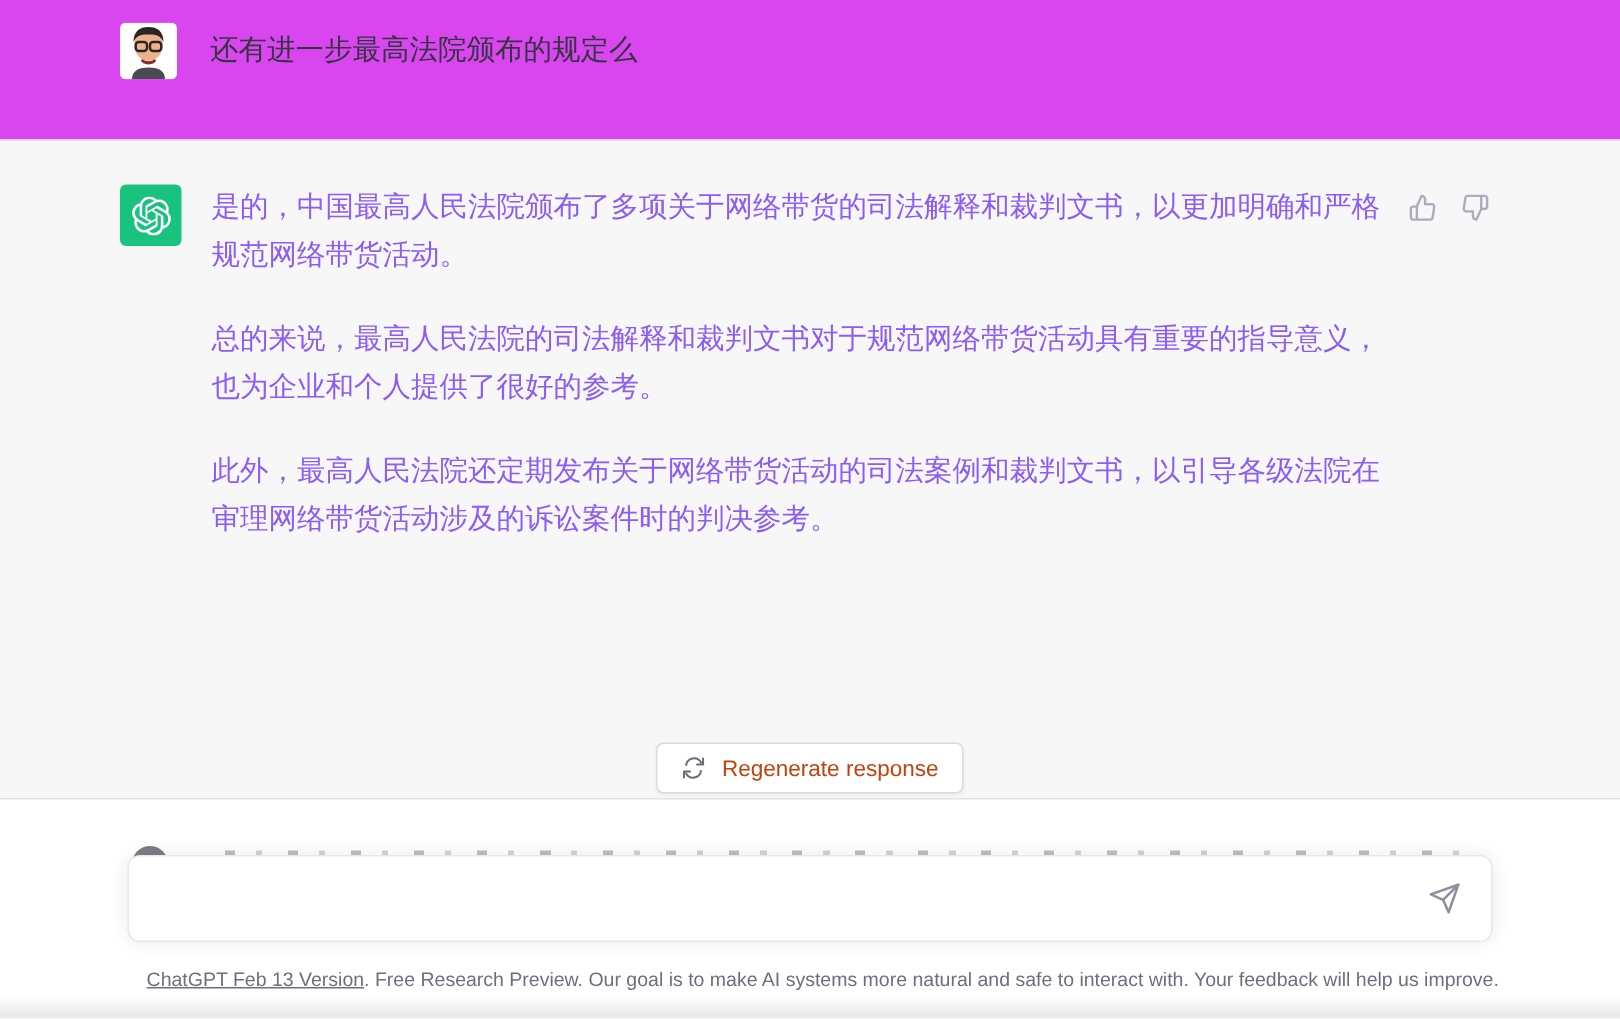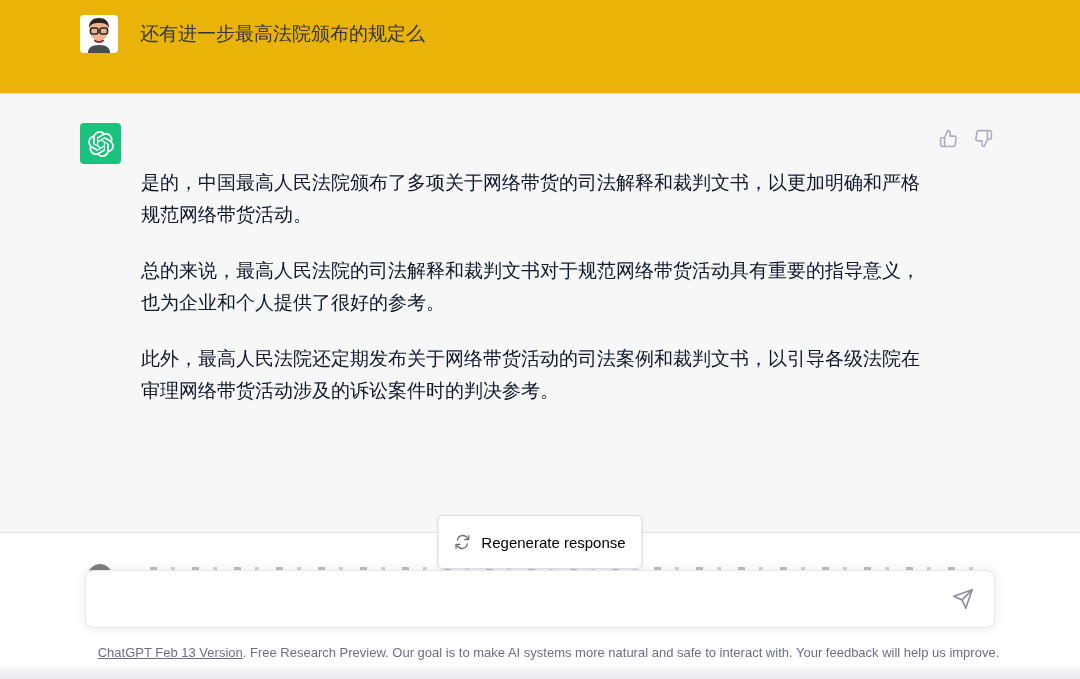--- a/index.html
+++ b/index.html
@@ -12,21 +12,21 @@
     height: 679px;
     background: #ffffff;
     overflow: hidden;
   }
 
   
   .user-row {
     position: absolute;
     top: 0; left: 0; right: 0;
     height: 93px;
-    background: #eab308;
+    background: #d946ef;
     display: flex;
     align-items: flex-start;
     padding: 15px 0 0 80px;
   }
   .avatar {
     width: 38px; height: 38px;
     border-radius: 4px;
     flex: 0 0 38px;
     overflow: hidden;
   }
@@ -56,22 +56,21 @@
     flex: 0 0 41px;
     display: flex;
     align-items: center;
     justify-content: center;
   }
   .bot-content {
     margin-left: 20px;
     width: 786px;
     font-size: 19px;
     line-height: 32px;
-    color: #0f172a;
-    margin-top: 44px;
+    color: #8b5cf6;
   }
   .bot-content p { margin: 0 0 24px 0; }
   .bot-content p:last-child { margin-bottom: 0; }
 
   .feedback {
     margin-left: 10px;
     margin-top: 4px;
     display: flex;
     gap: 12px;
   }
@@ -80,35 +79,35 @@
     border: none;
     padding: 2px;
     cursor: pointer;
     color: #acacbe;
     line-height: 0;
   }
 
   
   .regen-btn {
     position: absolute;
-    top: 515px;
+    top: 495px;
     left: 50%;
     transform: translateX(-50%);
-    height: 54px;
+    height: 34px;
     display: flex;
     align-items: center;
     gap: 11px;
     padding: 0 16px;
     background: #ffffff;
     border: 1px solid #d9d9e3;
     border-radius: 5px;
     box-shadow: 0 1px 3px rgba(0,0,0,0.06);
     font-family: "Liberation Sans", "DejaVu Sans", sans-serif;
     font-size: 15px;
-    color: #000000;
+    color: #c2410c;
     cursor: pointer;
     z-index: 6;
   }
   .regen-btn svg { color: #6b6c7b; }
 
   
   .occluded-avatar {
     position: absolute;
     left: 88px; top: 564px;
     width: 24px; height: 24px;

